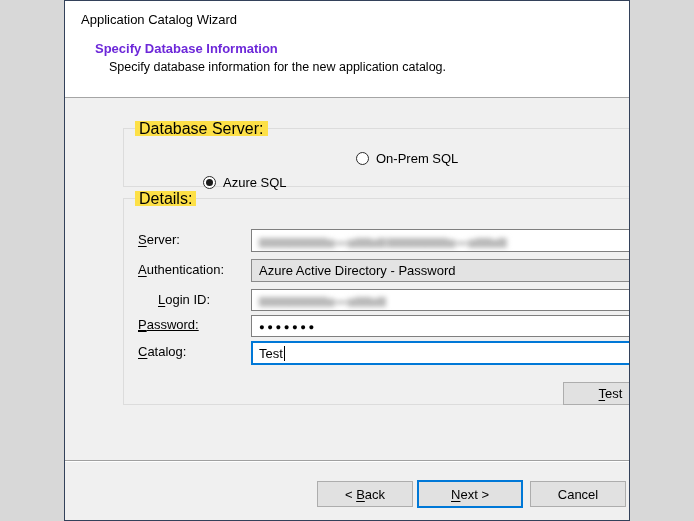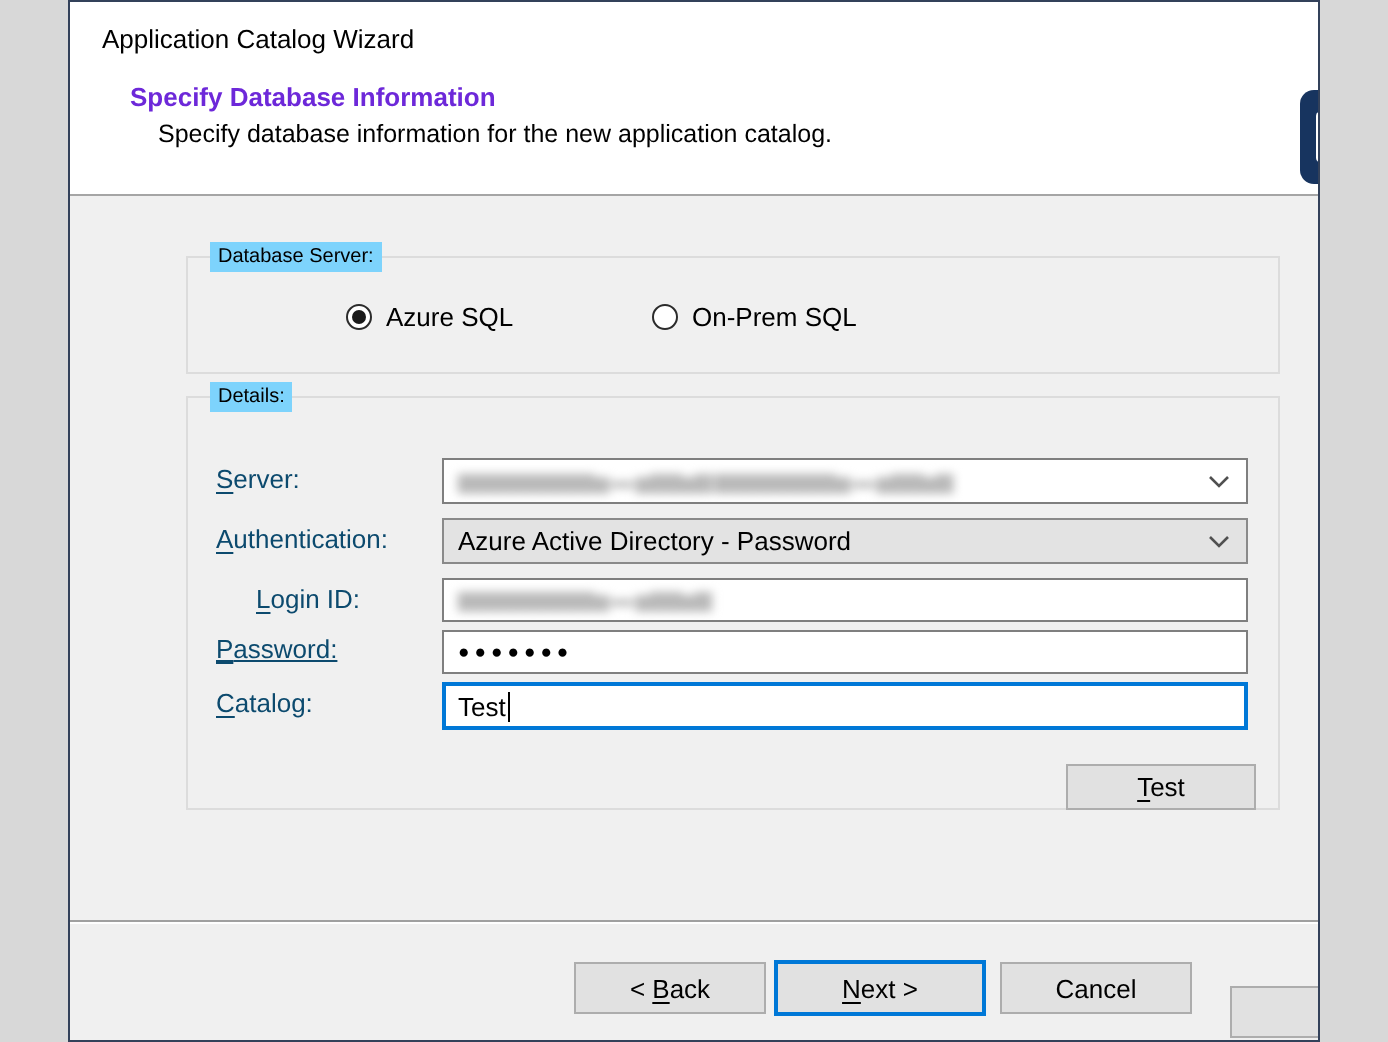--- a/index.html
+++ b/index.html
@@ -1,43 +1,43 @@
 <!DOCTYPE html>
 <html><head>
 <meta charset="utf-8">
 <style>
   html,body{margin:0;padding:0;background:#d8d8d8;font-family:"Liberation Sans",sans-serif;}
   *{box-sizing:border-box;}
   .window{
-    position:relative;width:626px;height:521px;margin:0 auto;
+    position:relative;width:566px;height:521px;margin:0 auto;
     background:#f0f0f0;border:1px solid #33415a;overflow:hidden;
   }
   
   .top-zone{position:absolute;left:0;top:0;width:692px;height:97px;background:#ffffff;
     border-bottom:1px solid #a5a5a5;}
   .titlebar-text{position:absolute;left:16px;top:11px;font-size:13px;color:#000;}
   .close-btn{position:absolute;right:14px;top:8px;width:26px;height:24px;
     display:flex;align-items:center;justify-content:center;font-size:15px;color:#222;cursor:pointer;}
   .hdr-title{position:absolute;left:30px;top:40px;font-size:13px;font-weight:bold;color:#6d28d9;}
   .hdr-sub{position:absolute;left:44px;top:59px;font-size:12.5px;color:#000;}
   .logo{position:absolute;right:17px;top:44px;width:60px;height:47px;}
   
   .groupbox{position:absolute;border:1px solid #dcdcdc;background:#f0f0f0;}
-  .group-label{position:absolute;left:11px;top:-8px;background:#7dd3fc;padding:0 4px;
-    font-size:10px;color:#000;line-height:15px;}
+  .group-label{position:absolute;left:11px;top:-8px;background:#fde047;padding:0 4px;
+    font-size:16px;color:#000;line-height:15px;}
   #group-dbserver{left:58px;top:127px;width:547px;height:59px;}
   #group-details{left:58px;top:197px;width:547px;height:207px;}
   
   .radio-item{position:absolute;top:19px;height:20px;display:flex;align-items:center;gap:7px;cursor:default;}
   .radio-circle{width:13px;height:13px;border:1px solid #2b2b2b;border-radius:50%;background:#fff;
     display:flex;align-items:center;justify-content:center;flex:0 0 auto;}
   .radio-circle.checked::after{content:"";width:7px;height:7px;border-radius:50%;background:#1a1a1a;display:block;}
   .radio-label{font-size:13px;color:#000;}
   
-  .fld-label{position:absolute;left:14px;font-size:13px;color:#0c4a6e;}
+  .fld-label{position:absolute;left:14px;font-size:13px;color:#000000;}
   .fld-label u{text-underline-offset:2px;}
   .field{position:absolute;left:127px;width:403px;background:#fff;border:1px solid #7f7f7f;
     font-size:13px;color:#000;display:flex;align-items:center;padding:0 7px;overflow:hidden;white-space:nowrap;}
   .combo{padding-right:44px;}
   .chev{position:absolute;right:8px;top:50%;transform:translateY(-50%);display:flex;}
   .dropdown-gray{background:#e3e3e3;border:1px solid #8a8a8a;}
   .masked{filter:blur(2.5px);color:#b9b9b9;font-size:11px;letter-spacing:-1px;line-height:10px;}
   .pwd-dots{font-size:9.5px;letter-spacing:2.5px;color:#000;font-weight:bold;}
   .field-focus{border:2px solid #0078d7;padding:0 6px;}
   .caret{display:inline-block;width:1px;height:15px;background:#000;margin-left:1px;}
@@ -71,21 +71,21 @@
       <path d="M 26 13 H 10 V 34 H 26" fill="none" stroke="#ffffff" stroke-width="4" stroke-linejoin="round"></path>
       <path d="M 34 13 H 50 V 34 H 34" fill="none" stroke="#ffffff" stroke-width="4" stroke-linejoin="round"></path>
       <rect x="14.5" y="19" width="9.5" height="9.5" fill="#ffffff"></rect>
       <polygon points="27.5,19.5 27.5,28 33.5,23.7" fill="#ffffff"></polygon>
       <circle cx="42.5" cy="23.7" r="5" fill="#ffffff"></circle>
     </svg>
   </div>
 
   <div class="groupbox" id="group-dbserver">
     <span class="group-label">Database Server:</span>
-    <div class="radio-item" style="left:79px;">
+    <div class="radio-item" style="left:79px;margin-top:24px;">
       <span class="radio-circle checked"></span>
       <span class="radio-label">Azure SQL</span>
     </div>
     <div class="radio-item" style="left:232px;">
       <span class="radio-circle"></span>
       <span class="radio-label">On-Prem SQL</span>
     </div>
   </div>
 
   <div class="groupbox" id="group-details">

